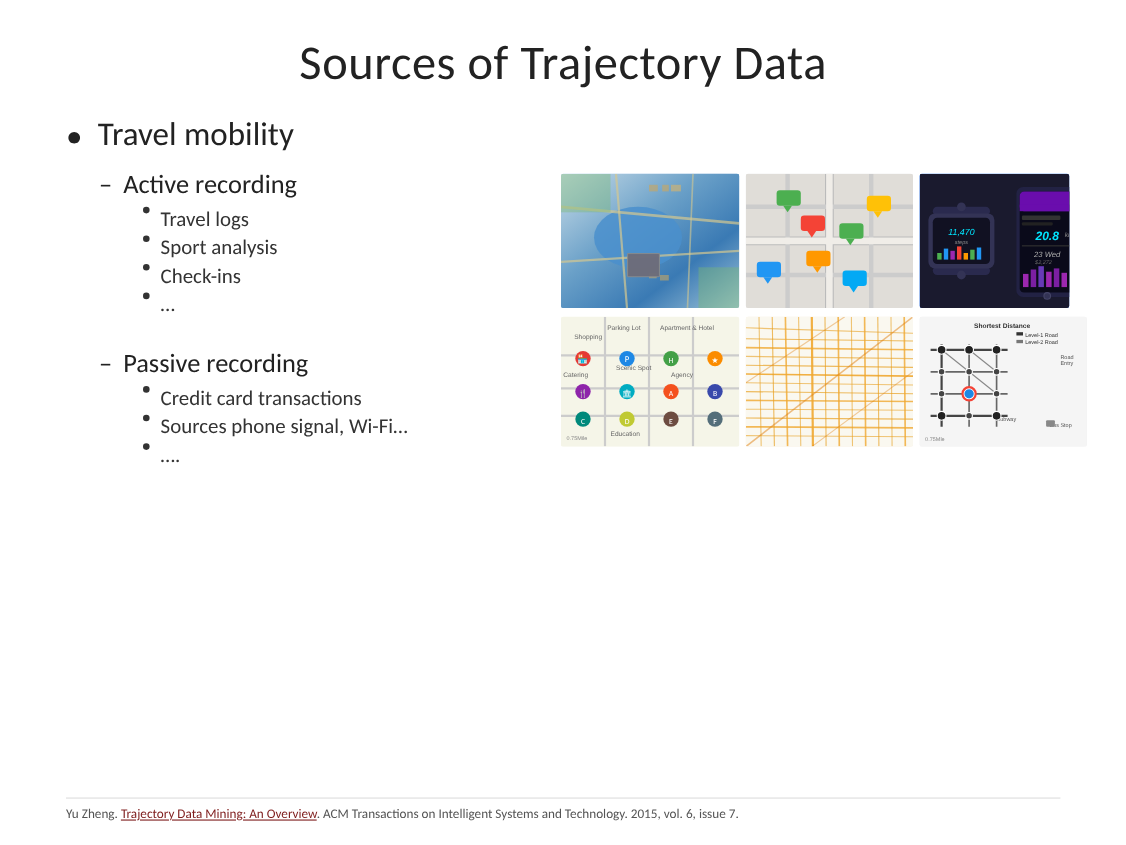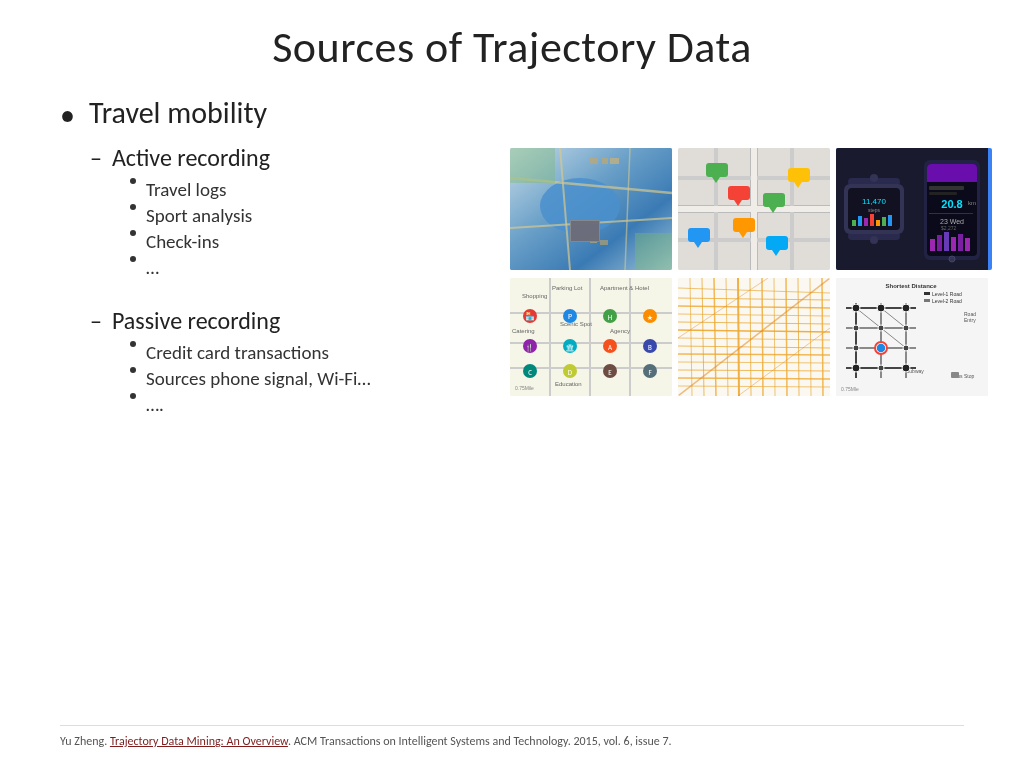--- a/index.html
+++ b/index.html
@@ -19,20 +19,21 @@
       display: flex;
       flex-direction: column;
     }
 
     .slide-title {
       font-size: 44px;
       font-weight: 300;
       text-align: center;
       color: #222;
       margin-bottom: 20px;
+      margin-top: 10px;
       letter-spacing: 0.5px;
     }
 
     .content-area {
       display: flex;
       flex-direction: column;
       flex: 1;
     }
 
     .main-bullet {
@@ -131,24 +132,25 @@
     
     .map-img-2 {
       width: 152px;
       height: 122px;
       background: #e8e8e8;
       position: relative;
     }
 
     
     .devices-img {
-      width: 156px;
+      width: 136px;
       height: 122px;
       background: #3b82f6;
       position: relative;
+      font-style: italic;
     }
 
     
     .poi-img {
       width: 162px;
       height: 118px;
       background: #f5f5e8;
       position: relative;
     }
 

